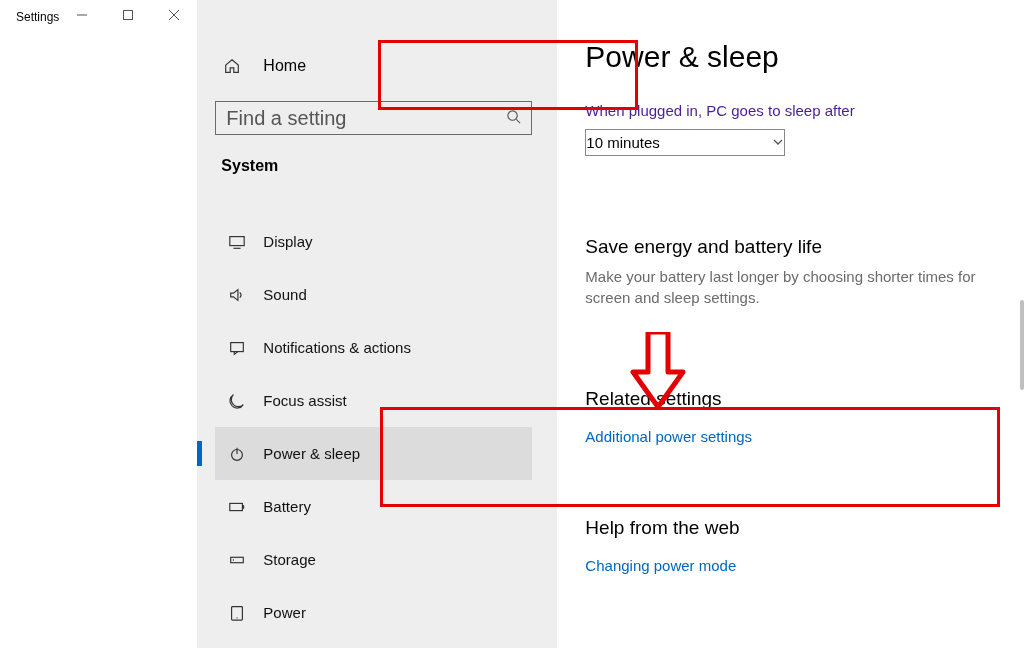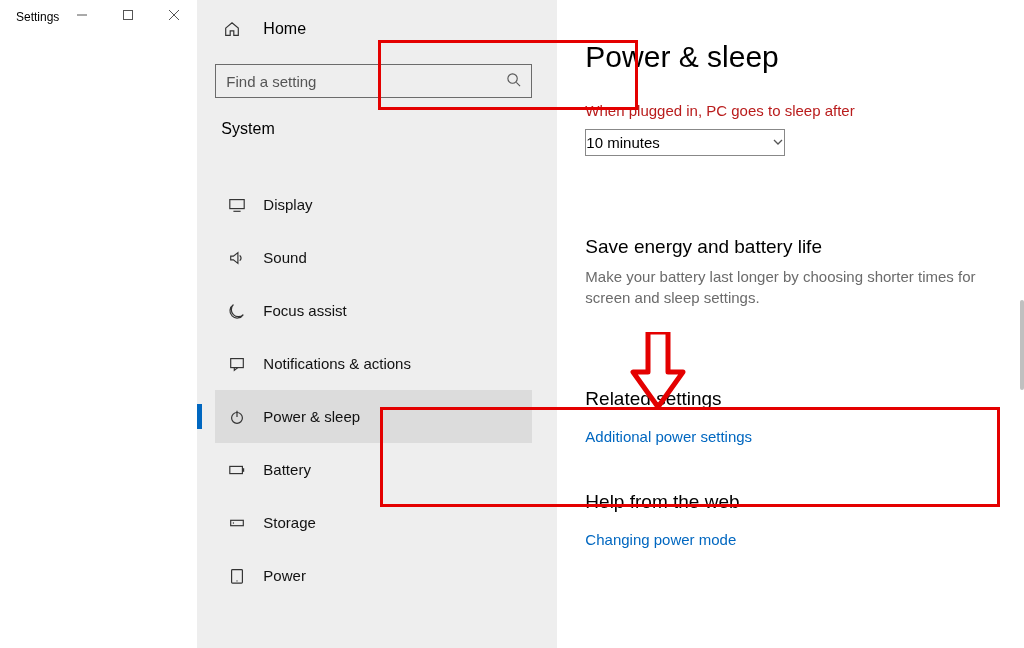--- a/index.html
+++ b/index.html
@@ -6,36 +6,36 @@
   html, body { width: 1024px; height: 648px; overflow: hidden; font-family: "Segoe UI", Arial, sans-serif; background: #fff; }
   .window { position: relative; width: 1024px; height: 648px; display: flex; }
   
   .titlebar { height: 34px; display: flex; align-items: center; justify-content: space-between; padding-left: 16px; }
   .titlebar .title { font-size: 12px; color: #000; }
   .winbtns { display: flex; height: 100%; }
   .winbtn { width: 46px; height: 30px; display: flex; align-items: center; justify-content: center; color: #555; }
   .winbtn svg { width: 10px; height: 10px; }
   
   .body { flex: 1; display: flex; }
-  .sidebar { width: 360px; background: #eeeeee; padding-top: 20px; padding-left: 18px; padding-right: 24px; border-right: 1px solid #eee; position: relative; }
+  .sidebar { width: 360px; background: #eeeeee; padding-top: 57px; padding-left: 18px; padding-right: 24px; border-right: 1px solid #eee; position: relative; }
   .home-row { display: flex; align-items: center; gap: 22px; font-size: 16px; margin-bottom: 26px; margin-left: 8px; }
   .home-row .icon { width: 18px; height: 18px; display: flex; align-items: center; justify-content: center; color: #333; }
   .search-box { display: flex; align-items: center; justify-content: space-between; border: 1px solid #6b6b6b; height: 34px; padding: 0 10px; background: #eeeeee; margin-bottom: 22px; }
-  .search-box input { border: none; outline: none; background: transparent; font-size: 15px; color: #555; width: 260px; }
+  .search-box input { border: none; outline: none; background: transparent; font-size: 20px; color: #555; width: 260px; }
   .search-box input::placeholder { color: #555; }
-  .category-header { font-weight: 400; font-size: 16px; margin-bottom: 40px; margin-left: 6px; }
+  .category-header { font-weight: 700; font-size: 16px; margin-bottom: 40px; margin-left: 6px; }
   .nav { display: flex; flex-direction: column; }
   .nav-item { height: 53px; display: flex; align-items: center; gap: 16px; font-size: 15px; color: #111; padding-left: 12px; position: relative; cursor: default; }
   .nav-item.selected { background: #dcdcdc; }
   .nav-item.selected::before { content: ""; position: absolute; left: -18px; top: 14px; bottom: 14px; width: 5px; background: #0067c0; }
   .nav .icon { width: 20px; height: 20px; display: flex; align-items: center; justify-content: center; color: #333; }
   
   .main { flex: 1; padding: 40px 28px 0 28px; position: relative; background: #fff; }
   .page-title { font-size: 30px; font-weight: 400; margin-bottom: 28px; }
-  .setting-label { font-size: 15px; color: #b91c1c; margin-bottom: 10px; }
+  .setting-label { font-size: 15px; color: #4c1d95; margin-bottom: 10px; }
   .dropdown { width: 200px; height: 27px; border: 1px solid #888; display: flex; align-items: center; justify-content: space-between; padding: 0 0; font-size: 15px; margin-bottom: 80px; }
   .dropdown .chev { color: #555; }
   h2.section { font-size: 19px; font-weight: 400; margin-bottom: 8px; color: #000; }
   .desc { font-size: 15px; color: #6b6b6b; max-width: 560px; line-height: 1.4; margin-bottom: 80px; }
   .link { font-size: 15px; color: #0067c0; margin-top: 10px; margin-bottom: 30px; display: inline-block; }
   .scrollbar-thumb { position: absolute; right: 0; top: 300px; width: 4px; height: 90px; background: #c0c0c0; border-radius: 2px; }
   
   .anno-box1 { position: absolute; left: 378px; top: 40px; width: 260px; height: 70px; border: 3px solid #e40000; pointer-events: none; }
   .anno-box2 { position: absolute; left: 380px; top: 407px; width: 620px; height: 100px; border: 3px solid #e40000; pointer-events: none; }
   .anno-arrow { position: absolute; left: 628px; top: 332px; width: 60px; height: 80px; pointer-events: none; }
@@ -106,33 +106,33 @@
             <svg viewBox="0 0 20 20" width="18" height="18">
                 <path d="M3 8 H6 L11 4 V16 L6 12 H3 Z" fill="none" stroke="#333" stroke-width="1.3"></path>
                 <path d="M13 7 Q16 10 13 13" fill="none" stroke="#333" stroke-width="1.3"></path>
               </svg>
           </span>
           <span>Sound</span>
         </div>
         <div class="nav-item">
           <span class="icon">
             <svg viewBox="0 0 20 20" width="18" height="18">
-                <path d="M6 3 A8 8 0 1 0 17 14 A6 6 0 0 1 6 3 Z" fill="none" stroke="#333" stroke-width="1.3"></path>
-              </svg>
-          </span>
-          <span>Focus assist</span>
-        </div>
-        <div class="nav-item">
-          <span class="icon">
-            <svg viewBox="0 0 20 20" width="18" height="18">
                 <rect x="3" y="4" width="14" height="10" fill="none" stroke="#333" stroke-width="1.3"></rect>
                 <path d="M7 14 L7 17 L11 14" fill="none" stroke="#333" stroke-width="1.3"></path>
               </svg>
           </span>
           <span>Notifications &amp; actions</span>
+        </div>
+        <div class="nav-item">
+          <span class="icon">
+            <svg viewBox="0 0 20 20" width="18" height="18">
+                <path d="M6 3 A8 8 0 1 0 17 14 A6 6 0 0 1 6 3 Z" fill="none" stroke="#333" stroke-width="1.3"></path>
+              </svg>
+          </span>
+          <span>Focus assist</span>
         </div>
         <div class="nav-item selected">
           <span class="icon">
             <svg viewBox="0 0 20 20" width="18" height="18">
                 <circle cx="10" cy="11" r="6" fill="none" stroke="#333" stroke-width="1.3"></circle>
                 <line x1="10" y1="3" x2="10" y2="10" stroke="#333" stroke-width="1.3"></line>
               </svg>
           </span>
           <span>Power &amp; sleep</span>
         </div>
@@ -176,21 +176,21 @@
           <svg viewBox="0 0 12 12" width="12" height="12">
               <path d="M2 4 L6 8 L10 4" fill="none" stroke="#555" stroke-width="1.3"></path>
             </svg>
         </span>
       </div>
 
       <h2 class="section">Save energy and battery life</h2>
       <p class="desc">Make your battery last longer by choosing shorter times for screen and sleep settings.</p>
 
       <h2 class="section">Related settings</h2>
-      <a class="link" style="margin-bottom:46px;">Additional power settings</a>
+      <a class="link" style="margin-bottom:72px;">Additional power settings</a>
 
       <h2 class="section">Help from the web</h2>
       <a class="link">Changing power mode</a>
 
       <div class="scrollbar-thumb"></div>
     </div>
   </div>
 
   <div class="anno-box1"></div>
   <div class="anno-box2"></div>

